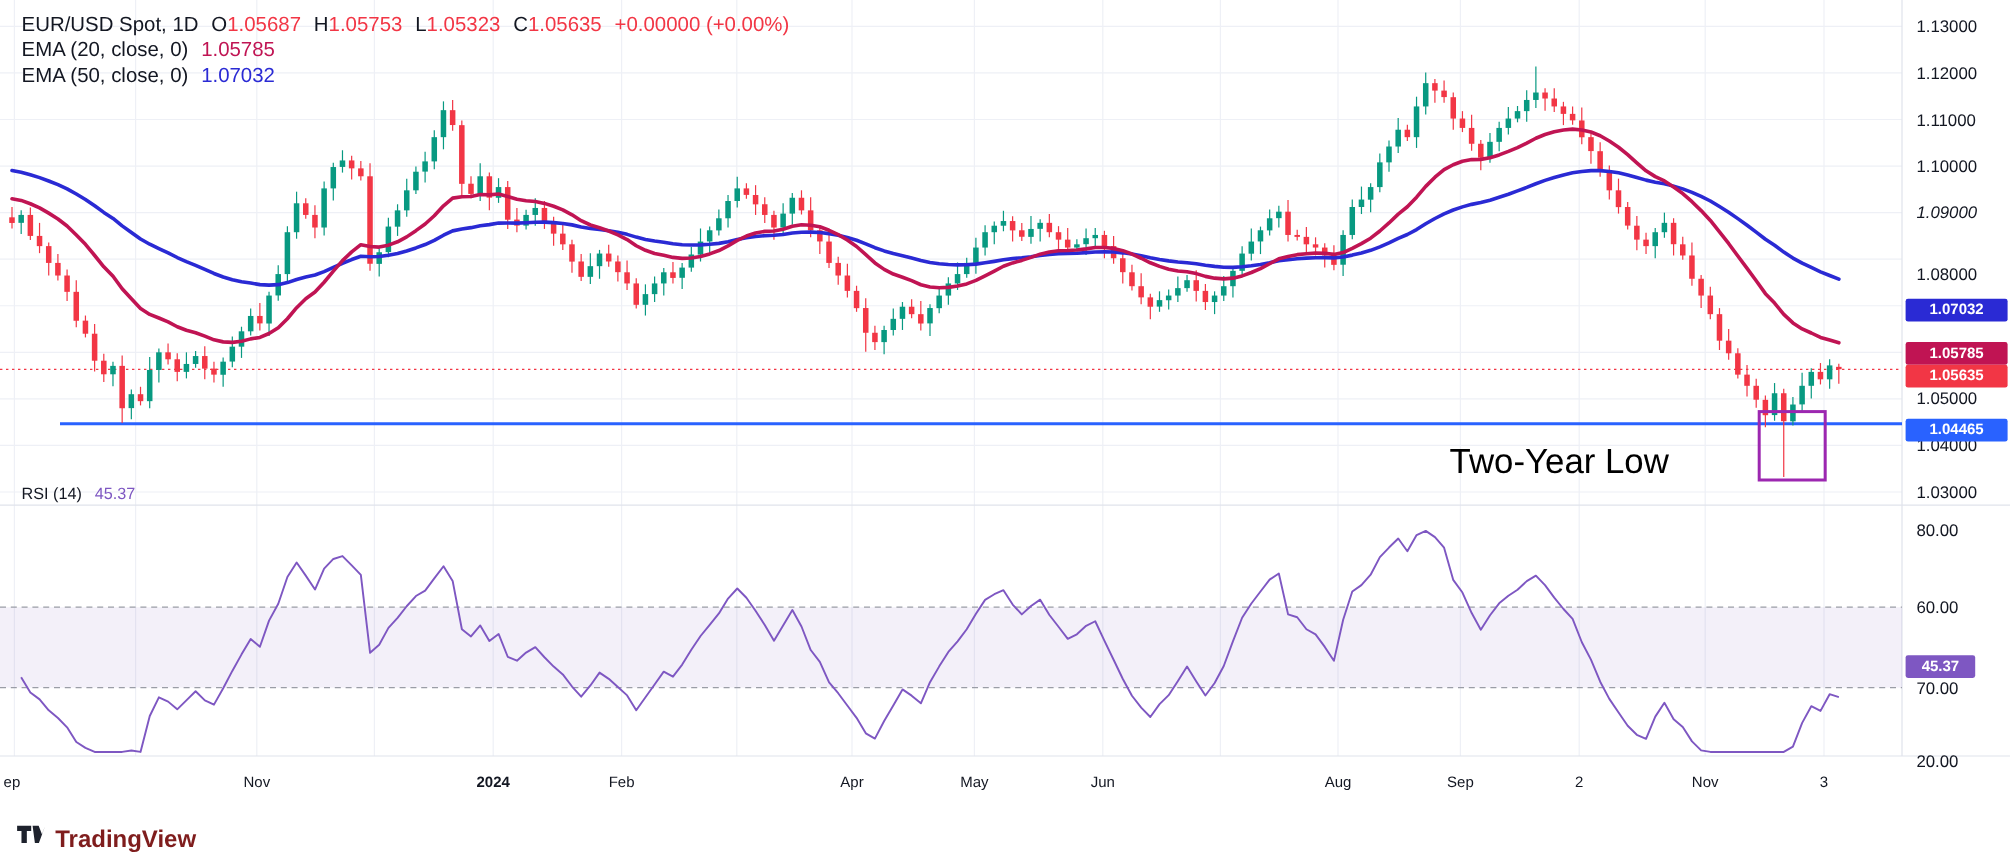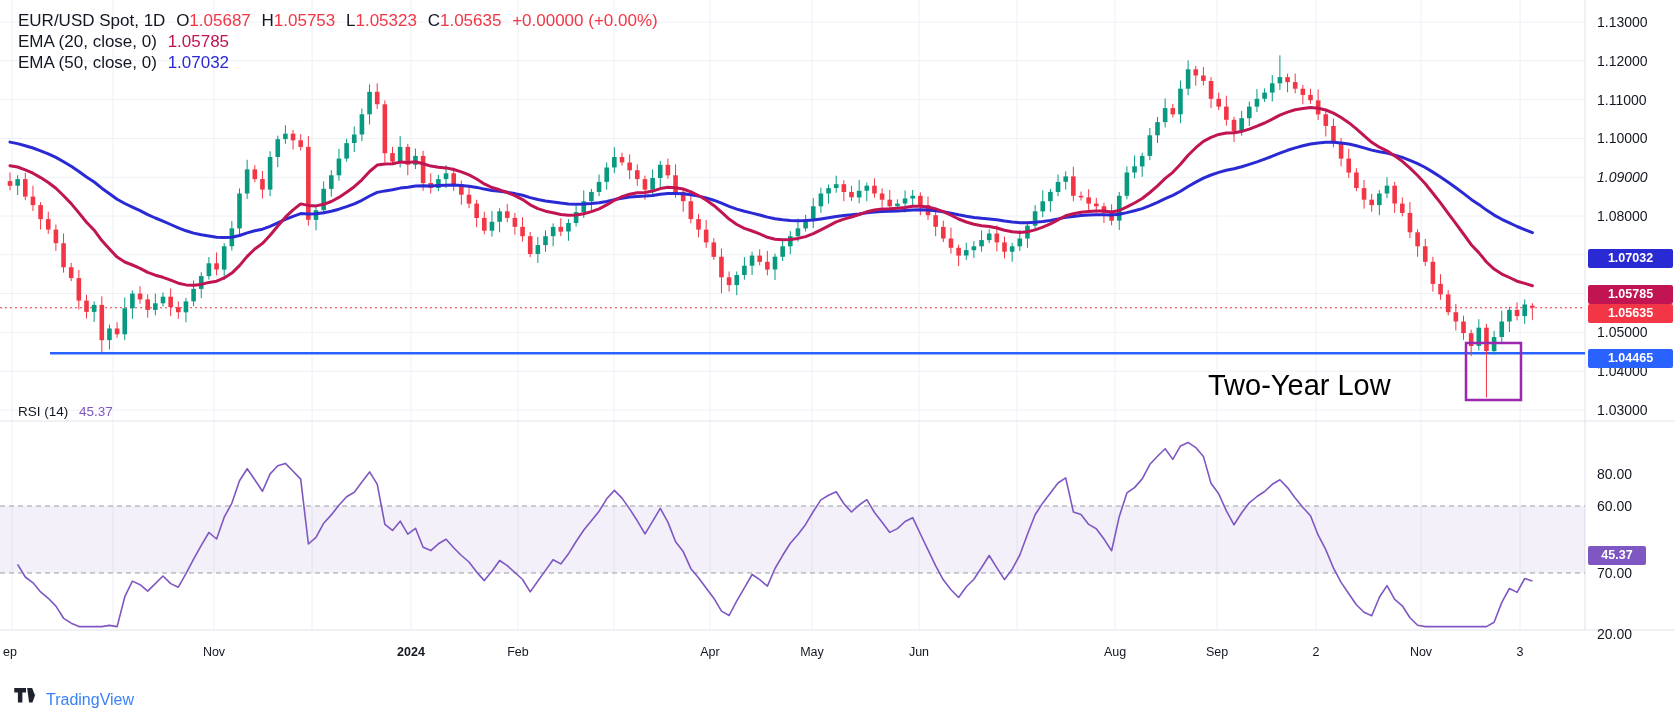--- a/index.html
+++ b/index.html
@@ -16,21 +16,21 @@
   .rsiv{color:#7e57c2;margin-left:7px;}
   .two-year-low{position:absolute;left:1208px;top:369px;font-size:29px;color:#000000;z-index:4;}
   .axis-label{position:absolute;left:1597px;font-size:14px;color:#131722;z-index:3;}
   .badge{position:absolute;left:1588px;width:85px;height:19px;border-radius:2px;color:#fff;
          font-size:12.5px;font-weight:bold;text-align:center;line-height:19px;z-index:6;}
   .badge.rsi-badge{width:58px;}
   .time-label{position:absolute;top:645px;font-size:12.5px;color:#131722;transform:translateX(-50%);z-index:3;}
   .time-label.bold{font-weight:bold;}
   .time-label.left{transform:none;}
   .brand{position:absolute;left:14px;top:688px;display:flex;align-items:center;gap:8px;z-index:5;}
-  .brand-text{font-size:16px;font-weight:400;color:#3b82f6;}
+  .brand-text{font-size:20px;font-weight:700;color:#7f1d1d;}
 </style>
 </head>
 <body>
 
 <div id="app">
 
   <div id="chart-layer"><svg width="1675" height="718" viewBox="0 0 1675 718">
         <line x1="12" y1="0" x2="12" y2="630" stroke="#eef0f6" stroke-width="1"></line>
         <line x1="113" y1="0" x2="113" y2="630" stroke="#eef0f6" stroke-width="1"></line>
         <line x1="214" y1="0" x2="214" y2="630" stroke="#eef0f6" stroke-width="1"></line>
@@ -503,25 +503,25 @@
   </div>
 
   <div class="two-year-low">Two-Year Low</div>
 
   <div id="price-axis">
       <div class="axis-label" style="top: 14px;">1.13000</div>
       <div class="axis-label" style="top: 52.8px;">1.12000</div>
       <div class="axis-label" style="top: 91.6px;">1.11000</div>
       <div class="axis-label" style="top: 130.4px;">1.10000</div>
       <div class="axis-label" style="top: 169.2px; font-style: italic;">1.09000</div>
-      <div class="axis-label" style="top: 208px;">1.08000</div>
+      <div class="axis-label" style="top: 220px;">1.08000</div>
       <div class="axis-label" style="top: 324.4px;">1.05000</div>
       <div class="axis-label" style="top: 363.2px;">1.04000</div>
       <div class="axis-label" style="top: 402px;">1.03000</div>
-      <div class="axis-label" style="top: 434.35px; margin-top: 32px;">80.00</div>
+      <div class="axis-label" style="top: 434.35px;">80.00</div>
       <div class="axis-label" style="top: 498px;">60.00</div>
       <div class="axis-label" style="top: 565px;">70.00</div>
       <div class="axis-label" style="top: 625.6px;">20.00</div>
       <div class="badge" style="top: 249.058px; background: rgb(42, 42, 212);">1.07032</div>
       <div class="badge" style="top: 285.442px; background: rgb(192, 20, 83);">1.05785</div>
       <div class="badge" style="top: 304.262px; background: rgb(242, 54, 69);">1.05635</div>
       <div class="badge" style="top: 348.658px; background: rgb(41, 98, 255);">1.04465</div>
       <div class="badge rsi-badge" style="top: 545.51px; background: rgb(126, 87, 194);">45.37</div>
     </div>
   <div id="time-axis">

